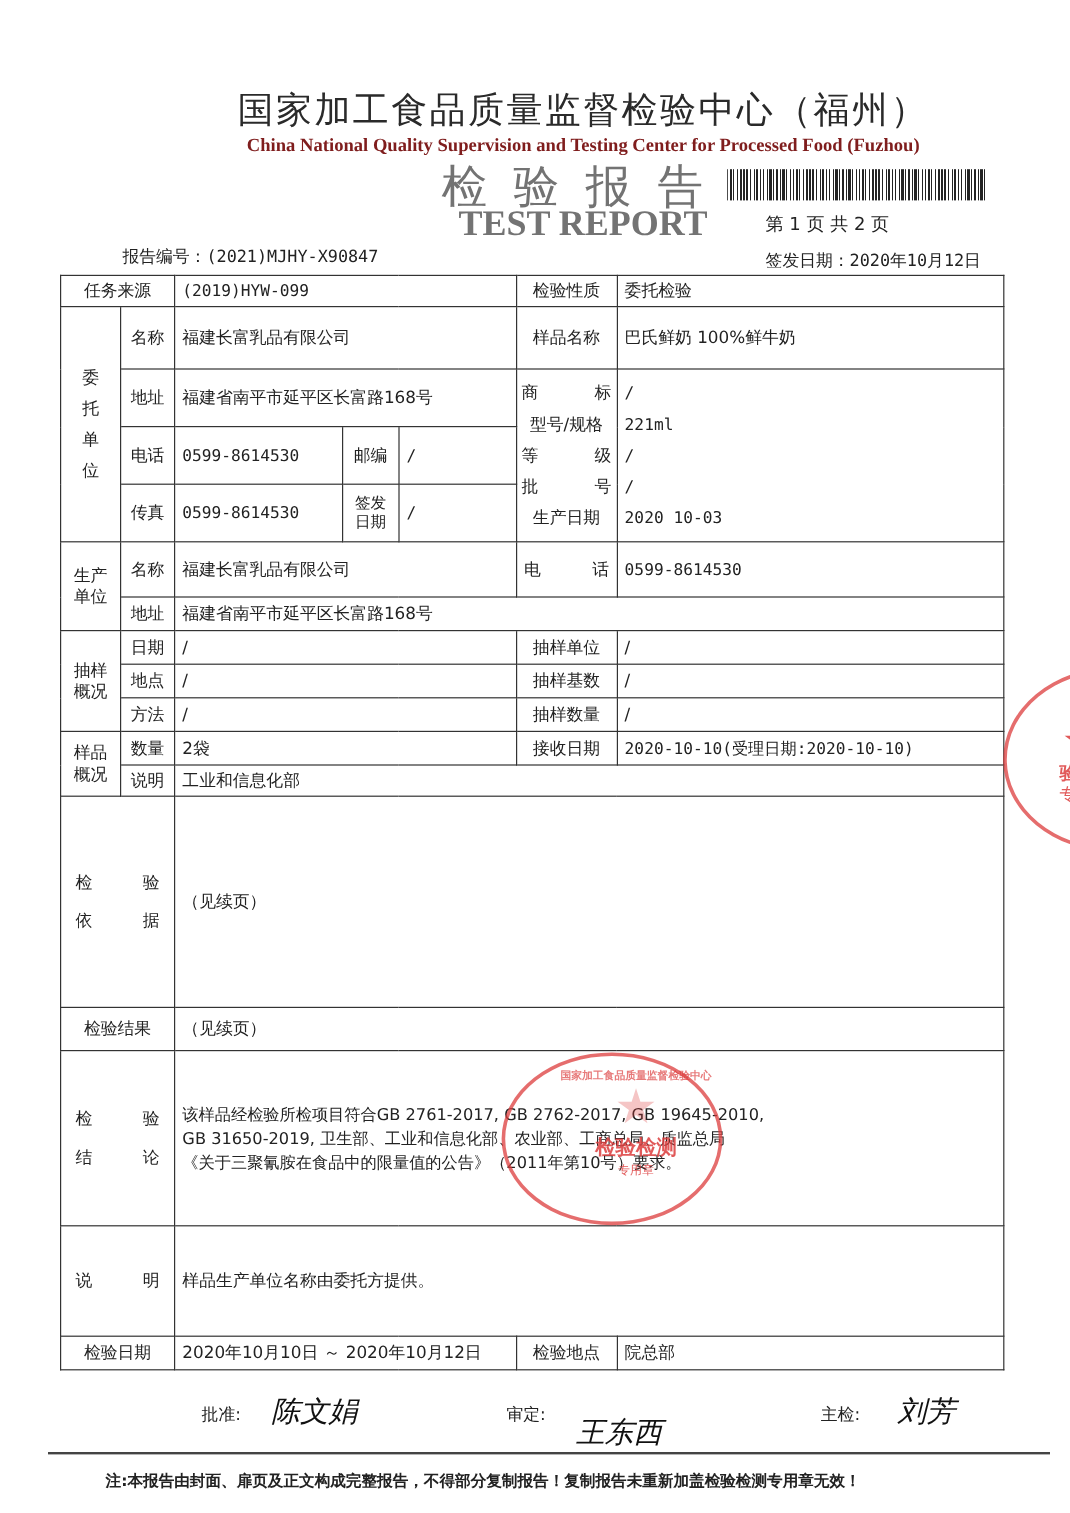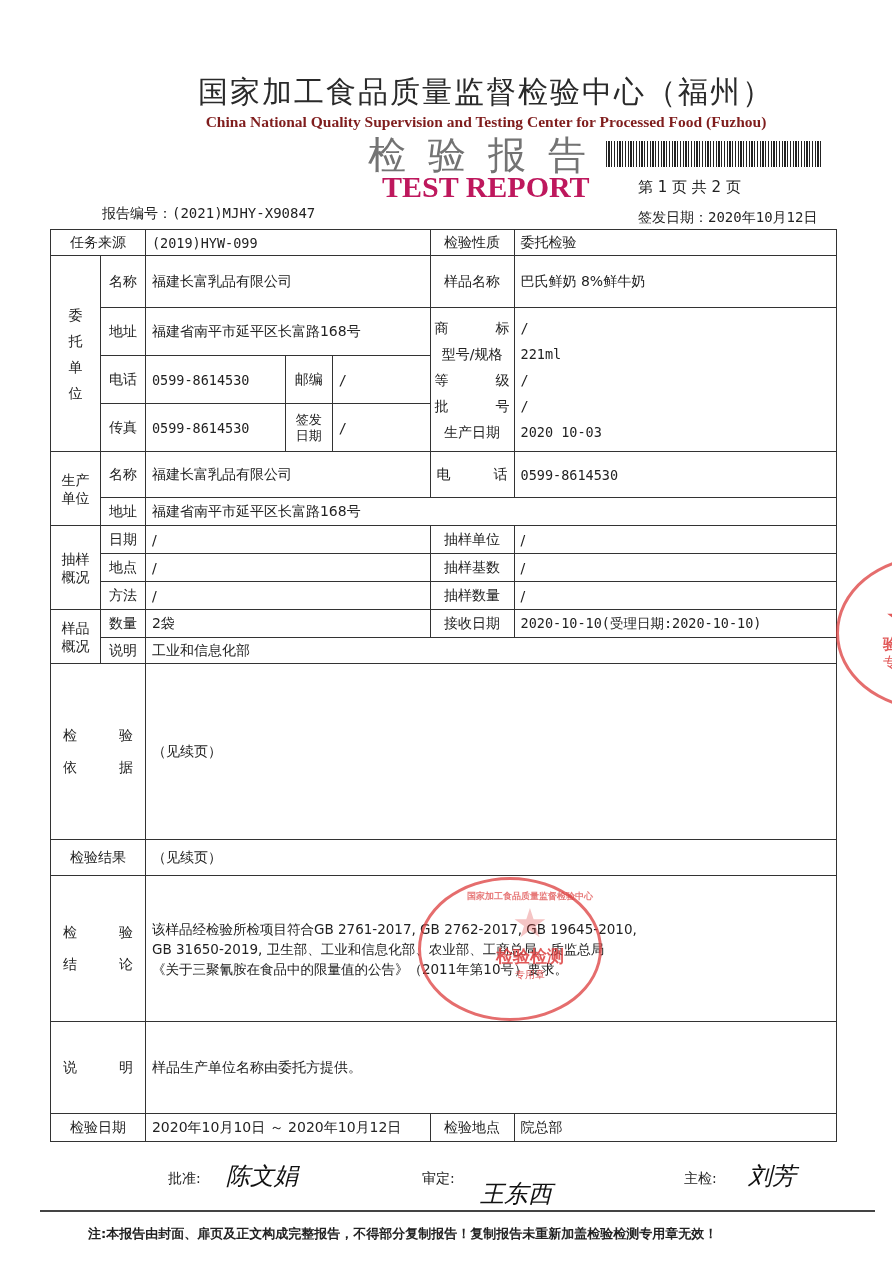--- a/index.html
+++ b/index.html
@@ -2,21 +2,21 @@
 <html><head>
 <meta charset="utf-8">
 <style>
   html, body { margin:0; padding:0; background:#fff; }
   body { width:892px; height:1261px; position:relative; overflow:hidden;
          font-family:"DejaVu Serif", serif; color:#222; }
   .abs { position:absolute;padding-left:40px; }
   .title-cn { left:0; width:892px; top:72px; text-align:center; font-size:30px; letter-spacing:2px; font-family:"DejaVu Sans", sans-serif; color:#2a2a2a; }
   .title-en { left:0; width:892px; top:113px; text-align:center; font-size:15.5px; font-weight:bold; font-family:"Liberation Serif", serif; color:#7f1d1d; }
   .rep-cn { left:328px; top:130px; font-size:38px; letter-spacing:22px; font-family:"DejaVu Sans", sans-serif; color:#737373; }
-  .rep-en { left:342px; top:170px; font-size:30px; font-weight:bold; font-family:"Liberation Serif", serif; color:#be185d; }
+  .rep-en { left:342px; top:170px; font-size:30px; font-weight:bold; font-family:"Liberation Serif", serif; color:#737373; }
   .barcode { left:606px; top:141px; width:176px; height:26px;
     background: repeating-linear-gradient(90deg,#222 0 1px,#fff 1px 2px,#222 2px 4px,#fff 4px 5px,#222 5px 6px,#fff 6px 8px,#222 8px 9px,#fff 9px 11px); }
   .page { left:598px; top:178px; font-size:15px; font-family:"DejaVu Sans", sans-serif; }
   .meta { font-size:14px; font-family:"DejaVu Sans Mono", monospace; }
   table.rep { position:absolute; left:50px; top:229px; width:787px; border-collapse:collapse; font-size:14px; font-family:"DejaVu Sans", sans-serif; }
   table.rep td { border:1.2px solid #333; padding:0 6px; vertical-align:middle; }
   td.lbl { text-align:center; white-space:nowrap; }
   td.val { text-align:left; }
   .mono { font-family:"DejaVu Sans Mono", monospace; font-size:13.5px; }
   .spread { display:flex; justify-content:space-between; }
@@ -67,21 +67,21 @@
       <div class="vstack">
         <div>委</div>
         <div>托</div>
         <div>单</div>
         <div>位</div>
       </div>
     </td>
     <td class="lbl">名称</td>
     <td colspan="3" class="val">福建长富乳品有限公司</td>
     <td class="lbl">样品名称</td>
-    <td class="val">巴氏鲜奶 8%鲜牛奶</td>
+    <td class="val">巴氏鲜奶 100%鲜牛奶</td>
   </tr>
   <tr style="height:48px">
     <td class="lbl">地址</td>
     <td colspan="3" class="val">福建省南平市延平区长富路168号</td>
     <td rowspan="3" class="lbl" style="padding:0 4px;">
       <div class="vstack">
         <div class="spread">
               <span>商</span>
               <span>标</span>
             </div>

